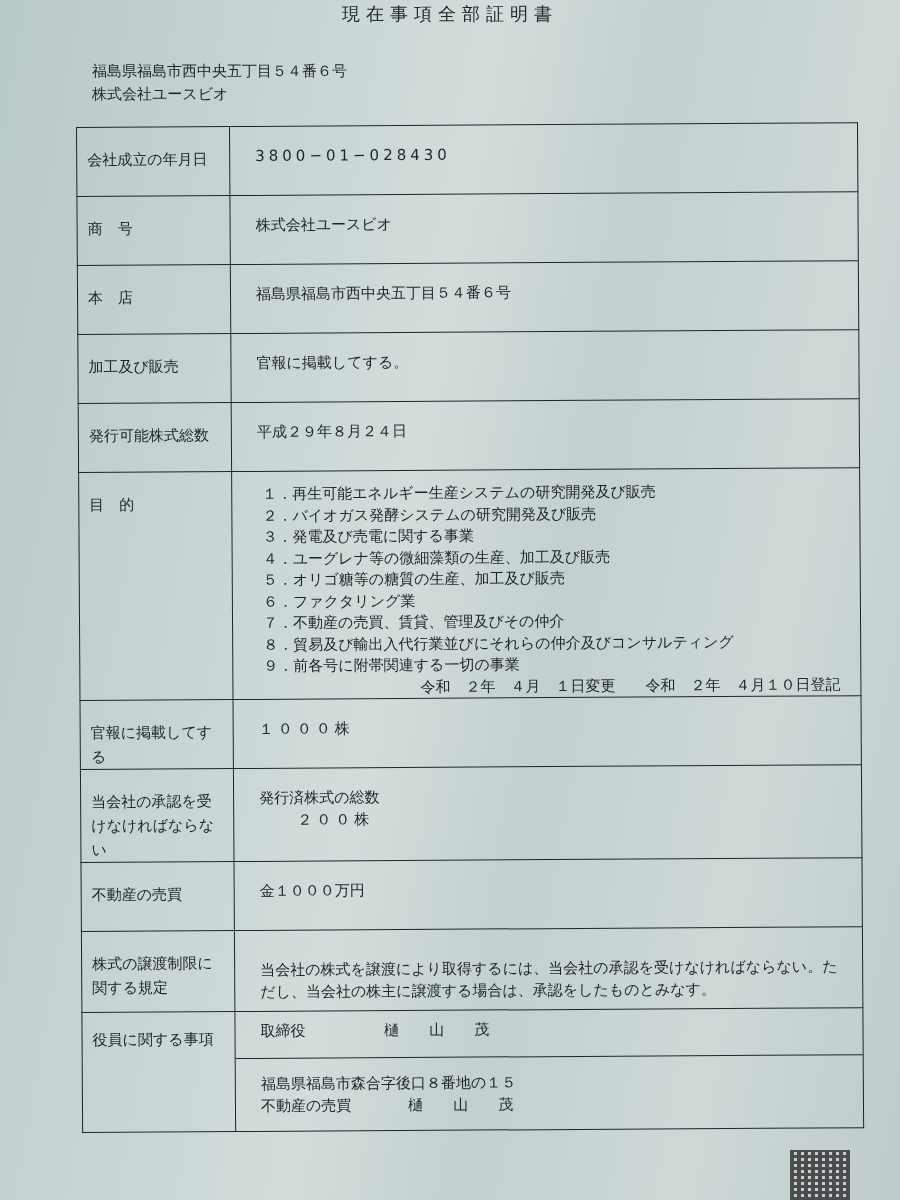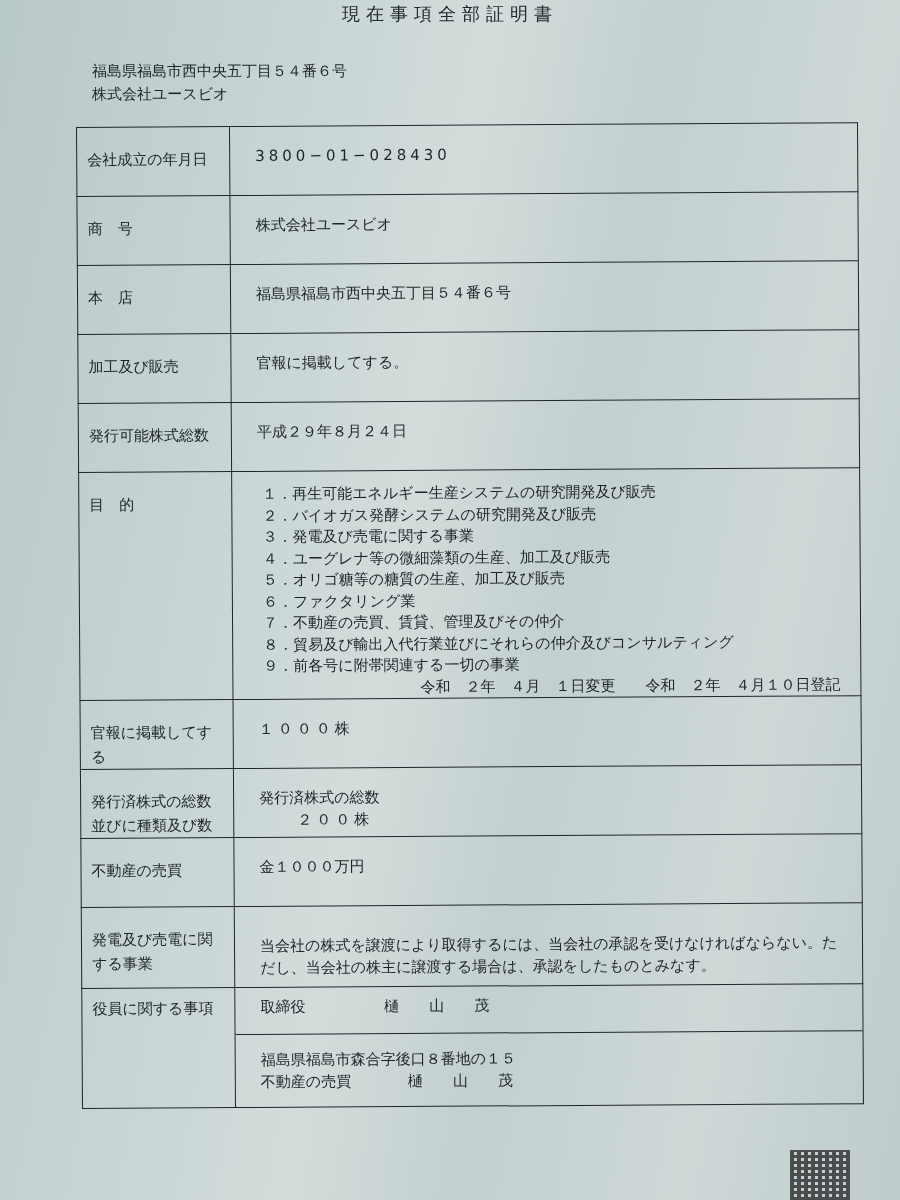--- a/index.html
+++ b/index.html
@@ -81,36 +81,36 @@
       <div class="purpose-item nonbreak">８．貿易及び輸出入代行業並びにそれらの仲介及びコンサルティング</div>
       <div class="purpose-item">９．前各号に附帯関連する一切の事業</div>
       <div class="purpose-item reg-note">令和　２年　４月　１日変更　　令和　２年　４月１０日登記</div>
     </td>
   </tr>
   <tr>
     <td class="lbl">官報に掲載してする</td>
     <td class="val spaced">１０００株</td>
   </tr>
   <tr>
-    <td class="lbl">発行済株式の総数並びに種類及び数</td>
+    <td class="lbl">当会社の承認を受けなければならない</td>
     <td class="val">
       <div>発行済株式の総数</div>
       <div class="spaced" style="padding-left:38px">２００株</div>
     </td>
   </tr>
   <tr>
     <td class="lbl">不動産の売買</td>
     <td class="val">金１０００万円</td>
   </tr>
   <tr>
-    <td class="lbl">発電及び売電に関する事業</td>
+    <td class="lbl">株式の譲渡制限に関する規定</td>
     <td class="val" style="padding-top:28px;padding-bottom:8px">当会社の株式を譲渡により取得するには、当会社の承認を受けなければならない。ただし、当会社の株主に譲渡する場合は、承認をしたものとみなす。</td>
   </tr>
   <tr>
-    <td class="lbl" style="padding-top:8px">役員に関する事項</td>
+    <td class="lbl" style="padding-top:15px">役員に関する事項</td>
     <td class="val" style="padding-top:8px">
       <div>
         <span>取締役</span>
         <span style="margin-left:74px">樋　　山　　茂</span>
       </div>
       <div class="officer-sub">
         <div>福島県福島市森合字後口８番地の１５</div>
         <div>
           <span>不動産の売買</span>
           <span style="margin-left:52px">樋　　山　　茂</span>

